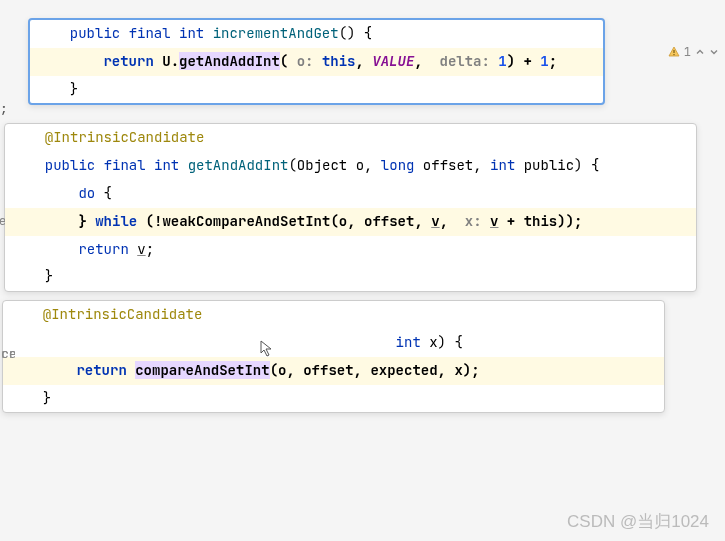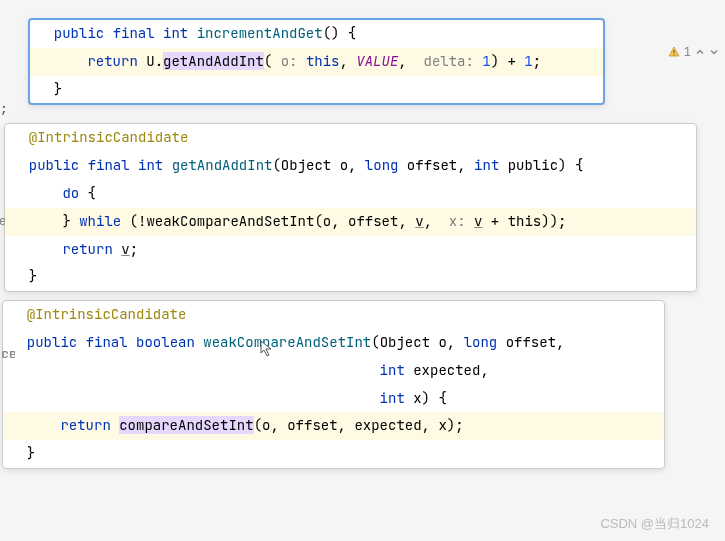--- a/index.html
+++ b/index.html
@@ -25,26 +25,26 @@
     }
     .panel.p3 {
       margin-left: 2px;
       margin-right: 60px;
     }
     .panel.p2 {
       margin-left: 4px;
       margin-right: 28px;
     }
     .code-line {
-      padding: 2px 4px;
+      padding: 2px 20px;
       white-space: pre;
       line-height: 1.7;
       border-left: 3px solid transparent;
     }
-    .hl { background: #fffae3; }
+    .hl { background: #fffae3; font-weight: bold; }
     .gutter-cut {
       position: absolute;
       left: -14px;
       font-size: 13px;
       color: #888;
       width: 14px;
       text-align: right;
       overflow: hidden;
     }
     .kw { color: #0033b3; }
@@ -67,21 +67,21 @@
       font-size: 12px;
       color: #888;
     }
     .badge-area svg { display: block; }
     .warn-tri { color: #e2a53a; }
     .watermark {
       position: absolute;
       bottom: 8px;
       right: 16px;
       font-family: Arial, sans-serif;
-      font-size: 13px;
+      font-size: 17px;
       color: #bbb;
     }
     .mouse-cursor {
       position: absolute;
       left: 260px;
       top: 340px;
       pointer-events: none;
     }
   </style>
 </head>
@@ -123,22 +123,20 @@
   <div class="code-line">      <span class="kw">do</span><span> {</span></div>
   <div class="code-line hl">      <span>} </span><span class="kw">while</span><span> (!weakCompareAndSetInt(o, offset, </span><span class="underline">v</span><span>, </span> <span class="param">x:</span> <span class="underline">v</span><span> + this));</span></div>
   <div class="code-line">      <span class="kw">return</span> <span class="underline">v</span><span>;</span></div>
   <div class="code-line">  <span>}</span></div>
 </div>
 
 <div class="panel p3" style="margin-top:8px; position:relative;">
   <span class="gutter-cut" style="top:44px; left:-2px;">re</span>
   <span class="gutter-cut" style="top:44px; left:-2px;">cr</span>
   <div class="code-line">  <span class="ann">@IntrinsicCandidate</span></div>
-  <div class="code-line">  <span class="kw">public</span> <span class="kw">final</span> <span class="type">boolean</span> <span class="method">weakCompareAndSetInt</span><span>(Object o, </span><span class="kw">long</span><span> offset,</span></div>
-  <div class="code-line">                                            <span class="type">int</span><span> expected,</span></div>
   <div class="code-line">                                            <span class="type">int</span><span> x) {</span></div>
   <div class="code-line hl">      <span class="kw">return</span> <span class="var usage-hl">compareAndSetInt</span><span>(o, offset, expected, x);</span></div>
   <div class="code-line">  <span>}</span></div>
 </div>
 
 <div class="mouse-cursor">
   <svg width="14" height="18" viewBox="0 0 14 18">
       <path d="M1 1 L1 13 L4 10 L7 16 L9 15 L6 9 L11 9 Z" fill="#fff" stroke="#555" stroke-width="1"></path>
     </svg>
 </div>

